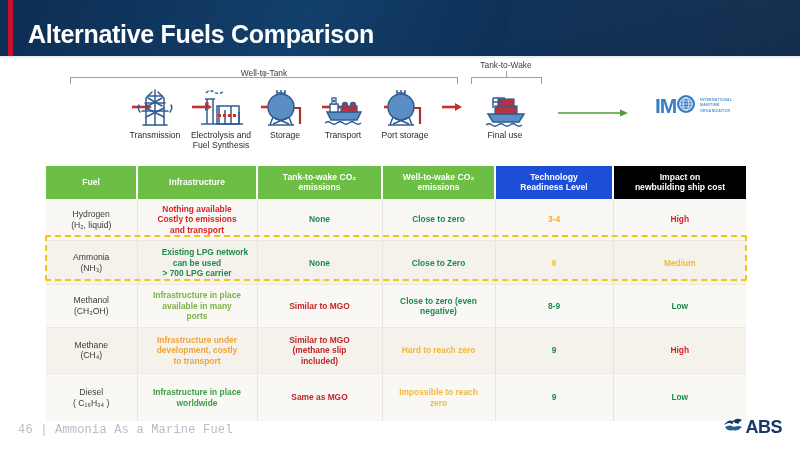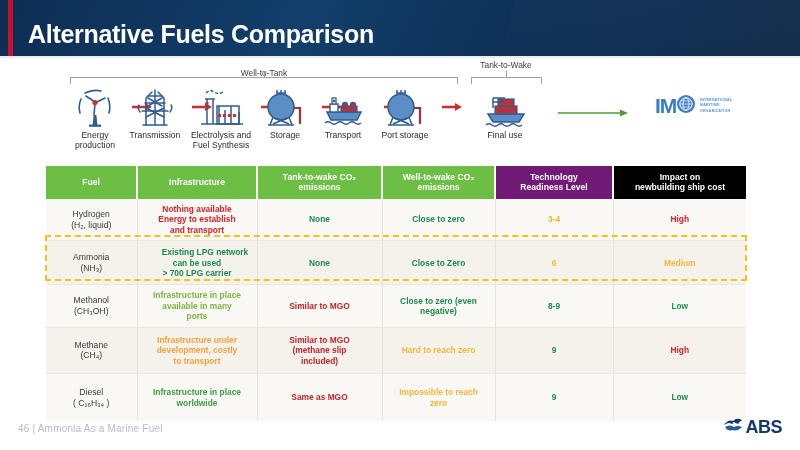--- a/index.html
+++ b/index.html
@@ -94,22 +94,22 @@
   .b { font-weight: bold; }
 
   .hl-box {
     position: absolute; left: 45px; top: 235px; width: 702px; height: 46px;
     border: 2.2px dashed #f0c419; border-radius: 2px; pointer-events: none; z-index: 6;
   }
 
   
   .footer-line {
     position: absolute; left: 18px; top: 423px;
-    font-size: 10px; color: #b9bcc0;
-    font-family: Liberation Sans, sans-serif; letter-spacing: 0.2px;
+    font-size: 12px; color: #b9bcc0;
+    font-family: Liberation Mono, monospace; letter-spacing: 0.2px;
   }
   .abs-logo {
     position: absolute; right: 18px; top: 416px;
     display: flex; align-items: center; gap: 1px;
   }
   .abs-text {
     font-size: 18px; font-weight: bold; color: #15396b; letter-spacing: -0.5px;
   }
 </style>
 </head>
@@ -126,41 +126,20 @@
   <div class="diagram">
 
     <div class="brkt-label" style="left:194px; top:10px; width:140px;">Well-to-Tank</div>
     <div class="brkt-stem" style="left:264px; top:13px;"></div>
     <div class="brkt" style="left:70px; top:19px; width:388px;"></div>
 
     <div class="brkt-label" style="left:436px; top:2px; width:140px;">Tank-to-Wake</div>
     <div class="brkt-stem" style="left:506px; top:13px;"></div>
     <div class="brkt" style="left:471px; top:19px; width:71px;"></div>
 
-    <div class="stage" style="left:58px; top:26px;">
-      <div class="stage-icon">
-        <svg width="42" height="42" viewBox="0 0 42 42">
-          <g fill="none" stroke="#2f5c93" stroke-width="1.6" stroke-linecap="round">
-            <path d="M7 13 Q4 20 6 27"></path>
-              <path d="M11 7 Q19 3 27 5"></path>
-              <path d="M34 12 Q37 20 35 27"></path>
-            <path d="M21 17 L21 16 L12 10"></path>
-              <path d="M21 17 L31 12"></path>
-              <path d="M21 17 L20 29"></path>
-          </g>
-          <path d="M19.6 29 L22.4 29 L23.4 39 L18.6 39 Z" fill="#2f5c93"></path>
-          <rect x="15" y="38.6" width="12" height="2.2" fill="#2f5c93"></rect>
-          <circle cx="21" cy="16.6" r="2.6" fill="#c8302e"></circle>
-        </svg>
-      </div>
-      <div class="stage-label">
-        <div>Energy</div>
-        <div>production</div>
-      </div>
-    </div>
 
     <div class="flowarrow" style="left:132px;">
       <svg width="22" height="10" viewBox="0 0 22 10">
           <path d="M0 5 L14 5" stroke="#c8302e" stroke-width="2.6"></path>
           <path d="M13 1 L20 5 L13 9 Z" fill="#c8302e"></path>
         </svg>
     </div>
 
     <div class="stage" style="left:118px; top:26px;">
       <div class="stage-icon">
@@ -357,40 +336,40 @@
             <div>Infrastructure</div>
           </th>
           <th style="background: rgb(108, 190, 69);">
             <div>Tank-to-wake CO₂</div>
             <div>emissions</div>
           </th>
           <th style="background: rgb(108, 190, 69);">
             <div>Well-to-wake CO₂</div>
             <div>emissions</div>
           </th>
-          <th style="background: #701a75;">
+          <th style="background: #1d4ed8;">
             <div>Technology</div>
             <div>Readiness Level</div>
           </th>
           <th style="background: #000000;">
             <div>Impact on</div>
             <div>newbuilding ship cost</div>
           </th>
         </tr>
       </thead>
       <tbody>
 
         <tr class="odd" style="height:40px;">
           <td class="fuel">
             <div>Hydrogen</div>
             <div>(H₂, liquid)</div>
           </td>
           <td class="b" style="color: rgb(216, 31, 38);">
             <span style="white-space:pre-line;">Nothing available
-Energy to establish
+Costly to emissions
 and transport</span>
           </td>
           <td class="b" style="color: rgb(29, 138, 78);">
             <span style="white-space:pre-line;">None</span>
           </td>
           <td class="b" style="color: rgb(29, 138, 78);">
             <span style="white-space:pre-line;">Close to zero</span>
           </td>
           <td class="b" style="color: rgb(240, 179, 35);">
             <span>3-4</span>

